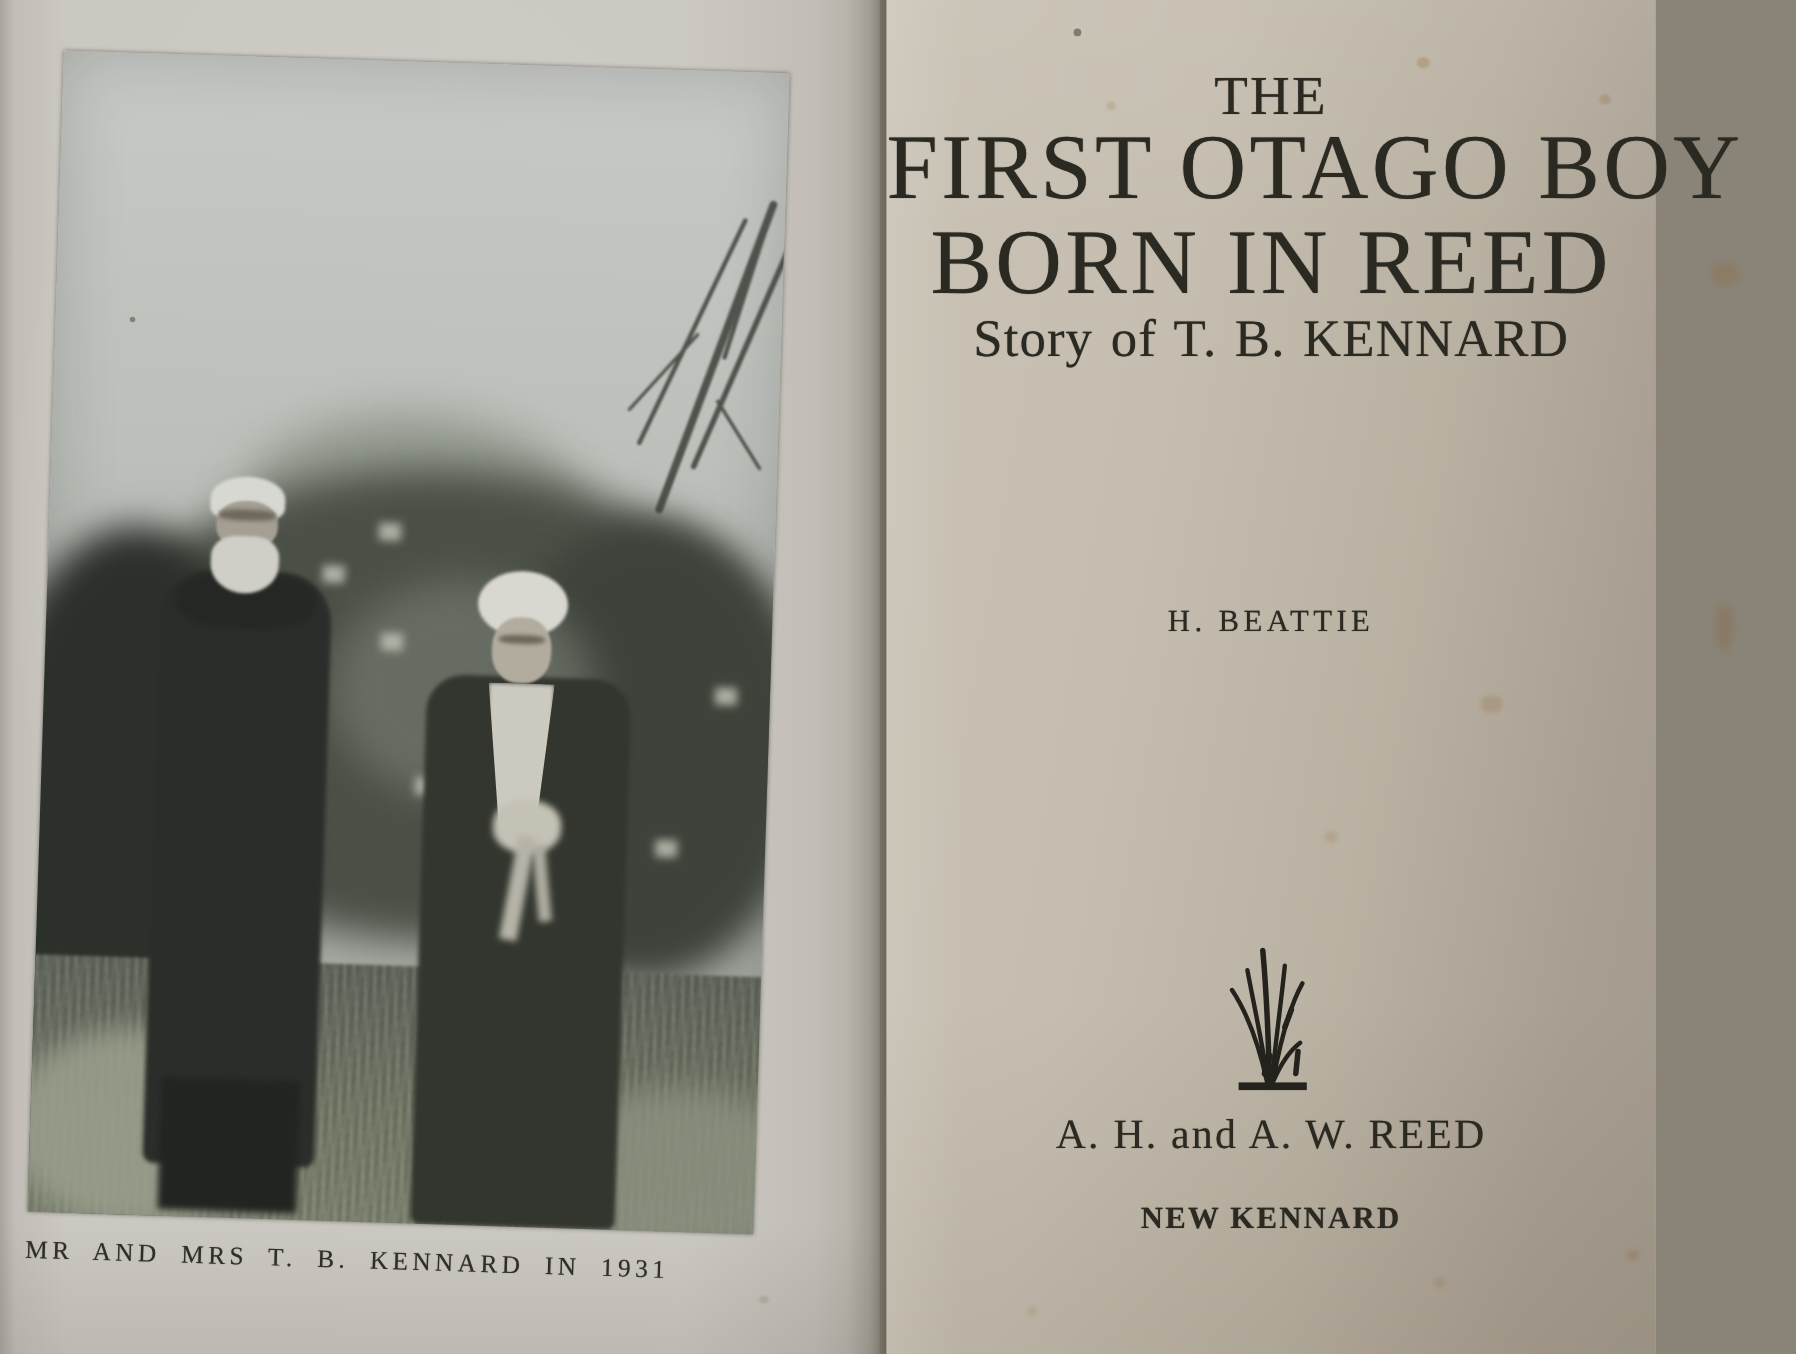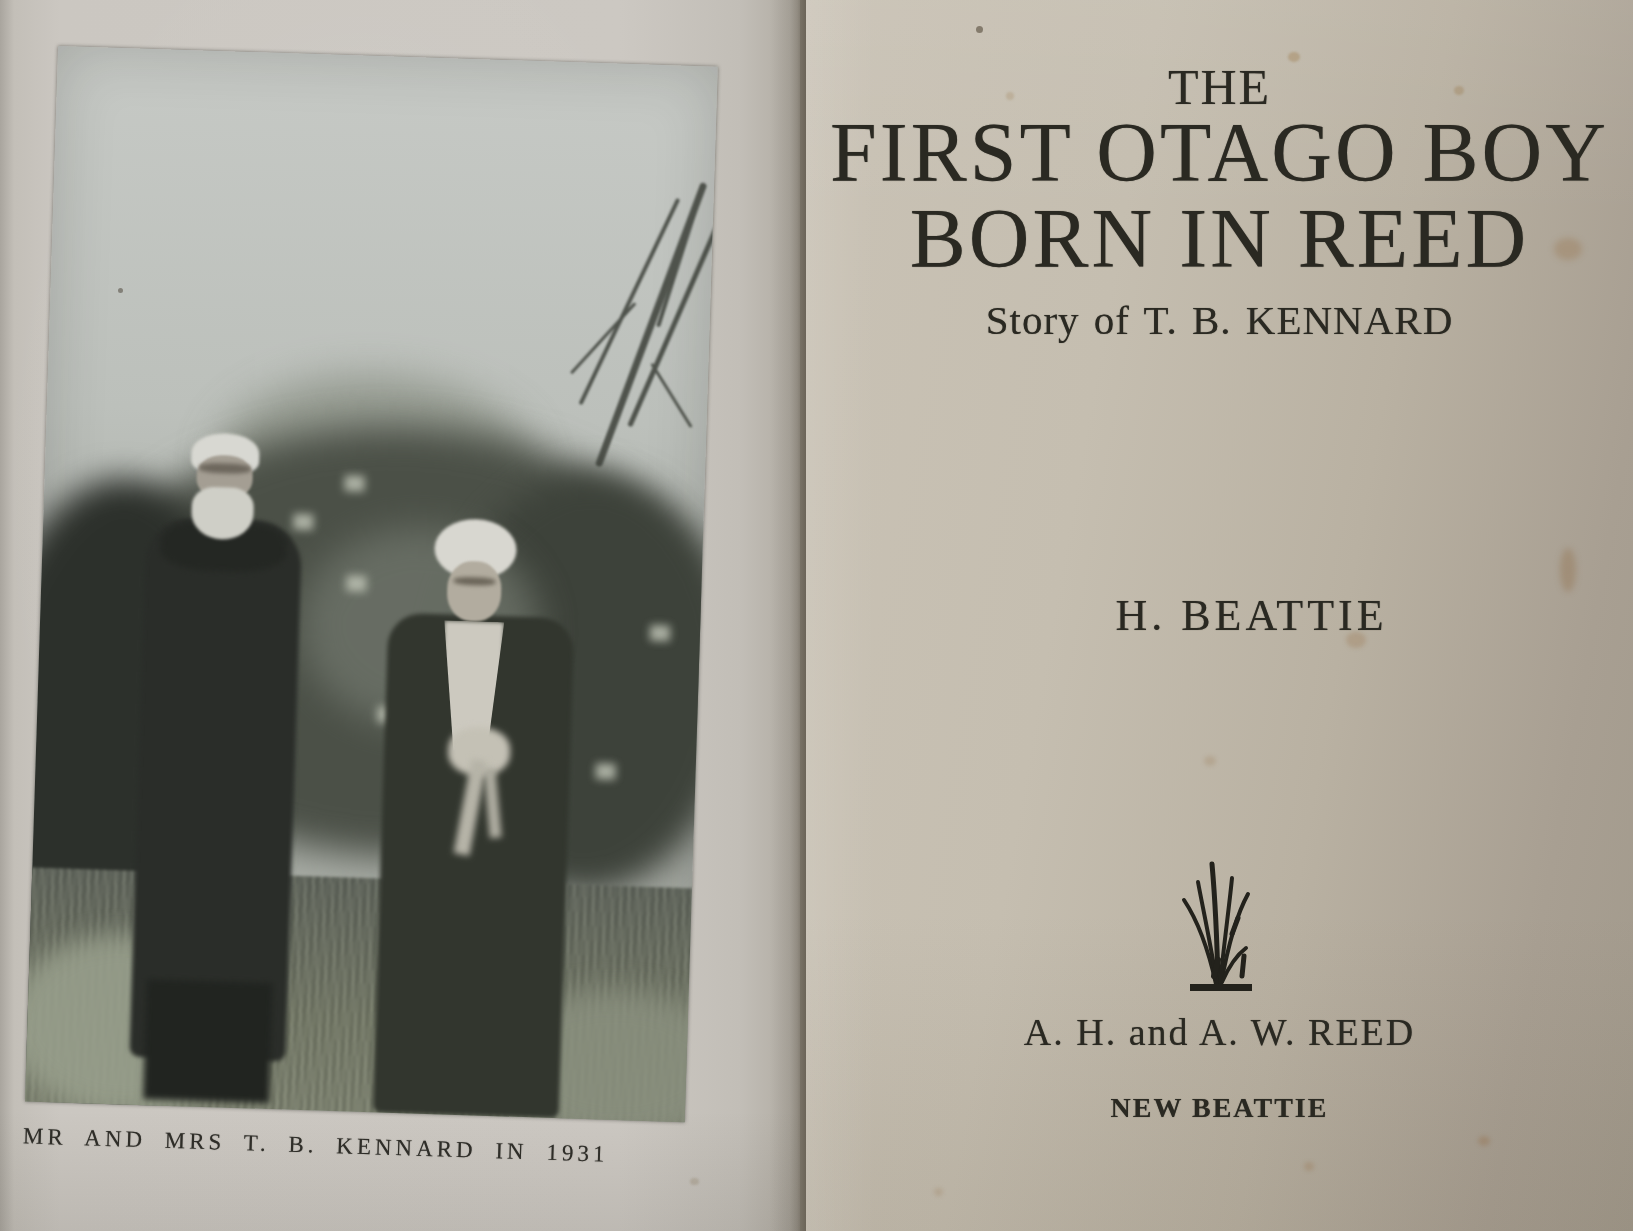--- a/index.html
+++ b/index.html
@@ -88,40 +88,40 @@
   .gutter{
     position:absolute;left:770px;top:0;width:80px;height:1231px;
     background:linear-gradient(to right,
       rgba(0,0,0,0) 0%, rgba(70,64,54,0.18) 34%, rgba(70,62,50,0.45) 45%,
       rgba(90,82,68,0.25) 52%, rgba(0,0,0,0) 78%);
     pointer-events:none;
   }
 
   
   .page-right{
-    position:absolute;left:806px;top:0;width:827px;height:1231px;
+    position:absolute;left:806px;top:0;width:699px;height:1231px;
     background:
       linear-gradient(to bottom, rgba(255,255,255,0.06), rgba(0,0,0,0) 18%, rgba(0,0,0,0) 74%, rgba(80,68,50,0.10)),
       linear-gradient(100deg, #c9c2b5 0%, #c5beb0 34%, #b9b1a2 62%, #a89f92 86%, #a29a8c 100%),
       #bdb5a7;
     color:#2a2922;
     text-decoration:underline;
   }
   .page-right .fold-light{
     position:absolute;left:0;top:0;width:70px;height:100%;
     background:linear-gradient(to right, rgba(255,255,255,0.10), rgba(0,0,0,0));
   }
   .tp{position:absolute;width:100%;text-align:center;white-space:nowrap;
       text-shadow:0 0 1px rgba(38,36,28,.6);}
   .tp-the{top:58px;font-size:50px;letter-spacing:2px;}
   .tp-line2{top:104px;font-size:84px;letter-spacing:3px;}
   .tp-line3{top:190px;font-size:84px;letter-spacing:3px;}
-  .tp-subtitle{top:281px;font-size:41px;letter-spacing:1px;word-spacing:3px;margin-top:15px;}
+  .tp-subtitle{top:281px;font-size:48px;letter-spacing:1px;word-spacing:3px;}
   .tp-by{top:540px;font-size:34px;}
-  .tp-author{top:590px;font-size:44px;letter-spacing:4px;padding-left:32px;}
+  .tp-author{top:550px;font-size:28px;letter-spacing:4px;}
   .tp-emblem{top:848px;}
   .tp-publisher{top:1010px;font-size:38px;letter-spacing:2px;}
   .tp-address{top:1059px;font-size:26px;letter-spacing:.5px;}
   .tp-country{top:1092px;font-size:28px;font-weight:700;letter-spacing:2px;}
 
   .fox{position:absolute;border-radius:50%;pointer-events:none;}
 </style>
 </head>
 <body>
 
@@ -212,21 +212,21 @@
           <path d="M54 134 C62 116 70 106 78 100" stroke-width="4"></path>
           <path d="M70 70 L64 86" stroke-width="5"></path>
           <path d="M76 108 L74 128" stroke-width="5"></path>
           <path d="M46 128 L50 112" stroke-width="6"></path>
         </g>
         <rect x="22" y="136" width="62" height="7" fill="#23221c"></rect>
       </svg>
     </div>
 
     <div class="tp tp-publisher">A. H. and A. W. REED</div>
-    <div class="tp tp-country">NEW BEATTIE</div>
+    <div class="tp tp-country">NEW KENNARD</div>
 
     <div class="fox" style="left:170px;top:26px;width:7px;height:7px;background:rgba(75,64,48,.55)"></div>
     <div class="fox" style="left:482px;top:52px;width:12px;height:10px;background:rgba(156,117,66,.35);filter:blur(1px)"></div>
     <div class="fox" style="left:648px;top:86px;width:10px;height:9px;background:rgba(150,112,62,.3);filter:blur(1px)"></div>
     <div class="fox" style="left:200px;top:92px;width:8px;height:8px;background:rgba(150,112,62,.22);filter:blur(1px)"></div>
     <div class="fox" style="left:748px;top:238px;width:28px;height:22px;background:rgba(146,104,56,.28);filter:blur(3px)"></div>
     <div class="fox" style="left:754px;top:548px;width:16px;height:44px;background:rgba(140,100,55,.3);filter:blur(3px)"></div>
     <div class="fox" style="left:540px;top:632px;width:20px;height:16px;background:rgba(146,104,58,.25);filter:blur(2px)"></div>
     <div class="fox" style="left:398px;top:756px;width:12px;height:10px;background:rgba(146,104,58,.2);filter:blur(2px)"></div>
     <div class="fox" style="left:672px;top:1136px;width:12px;height:10px;background:rgba(146,104,58,.3);filter:blur(2px)"></div>

